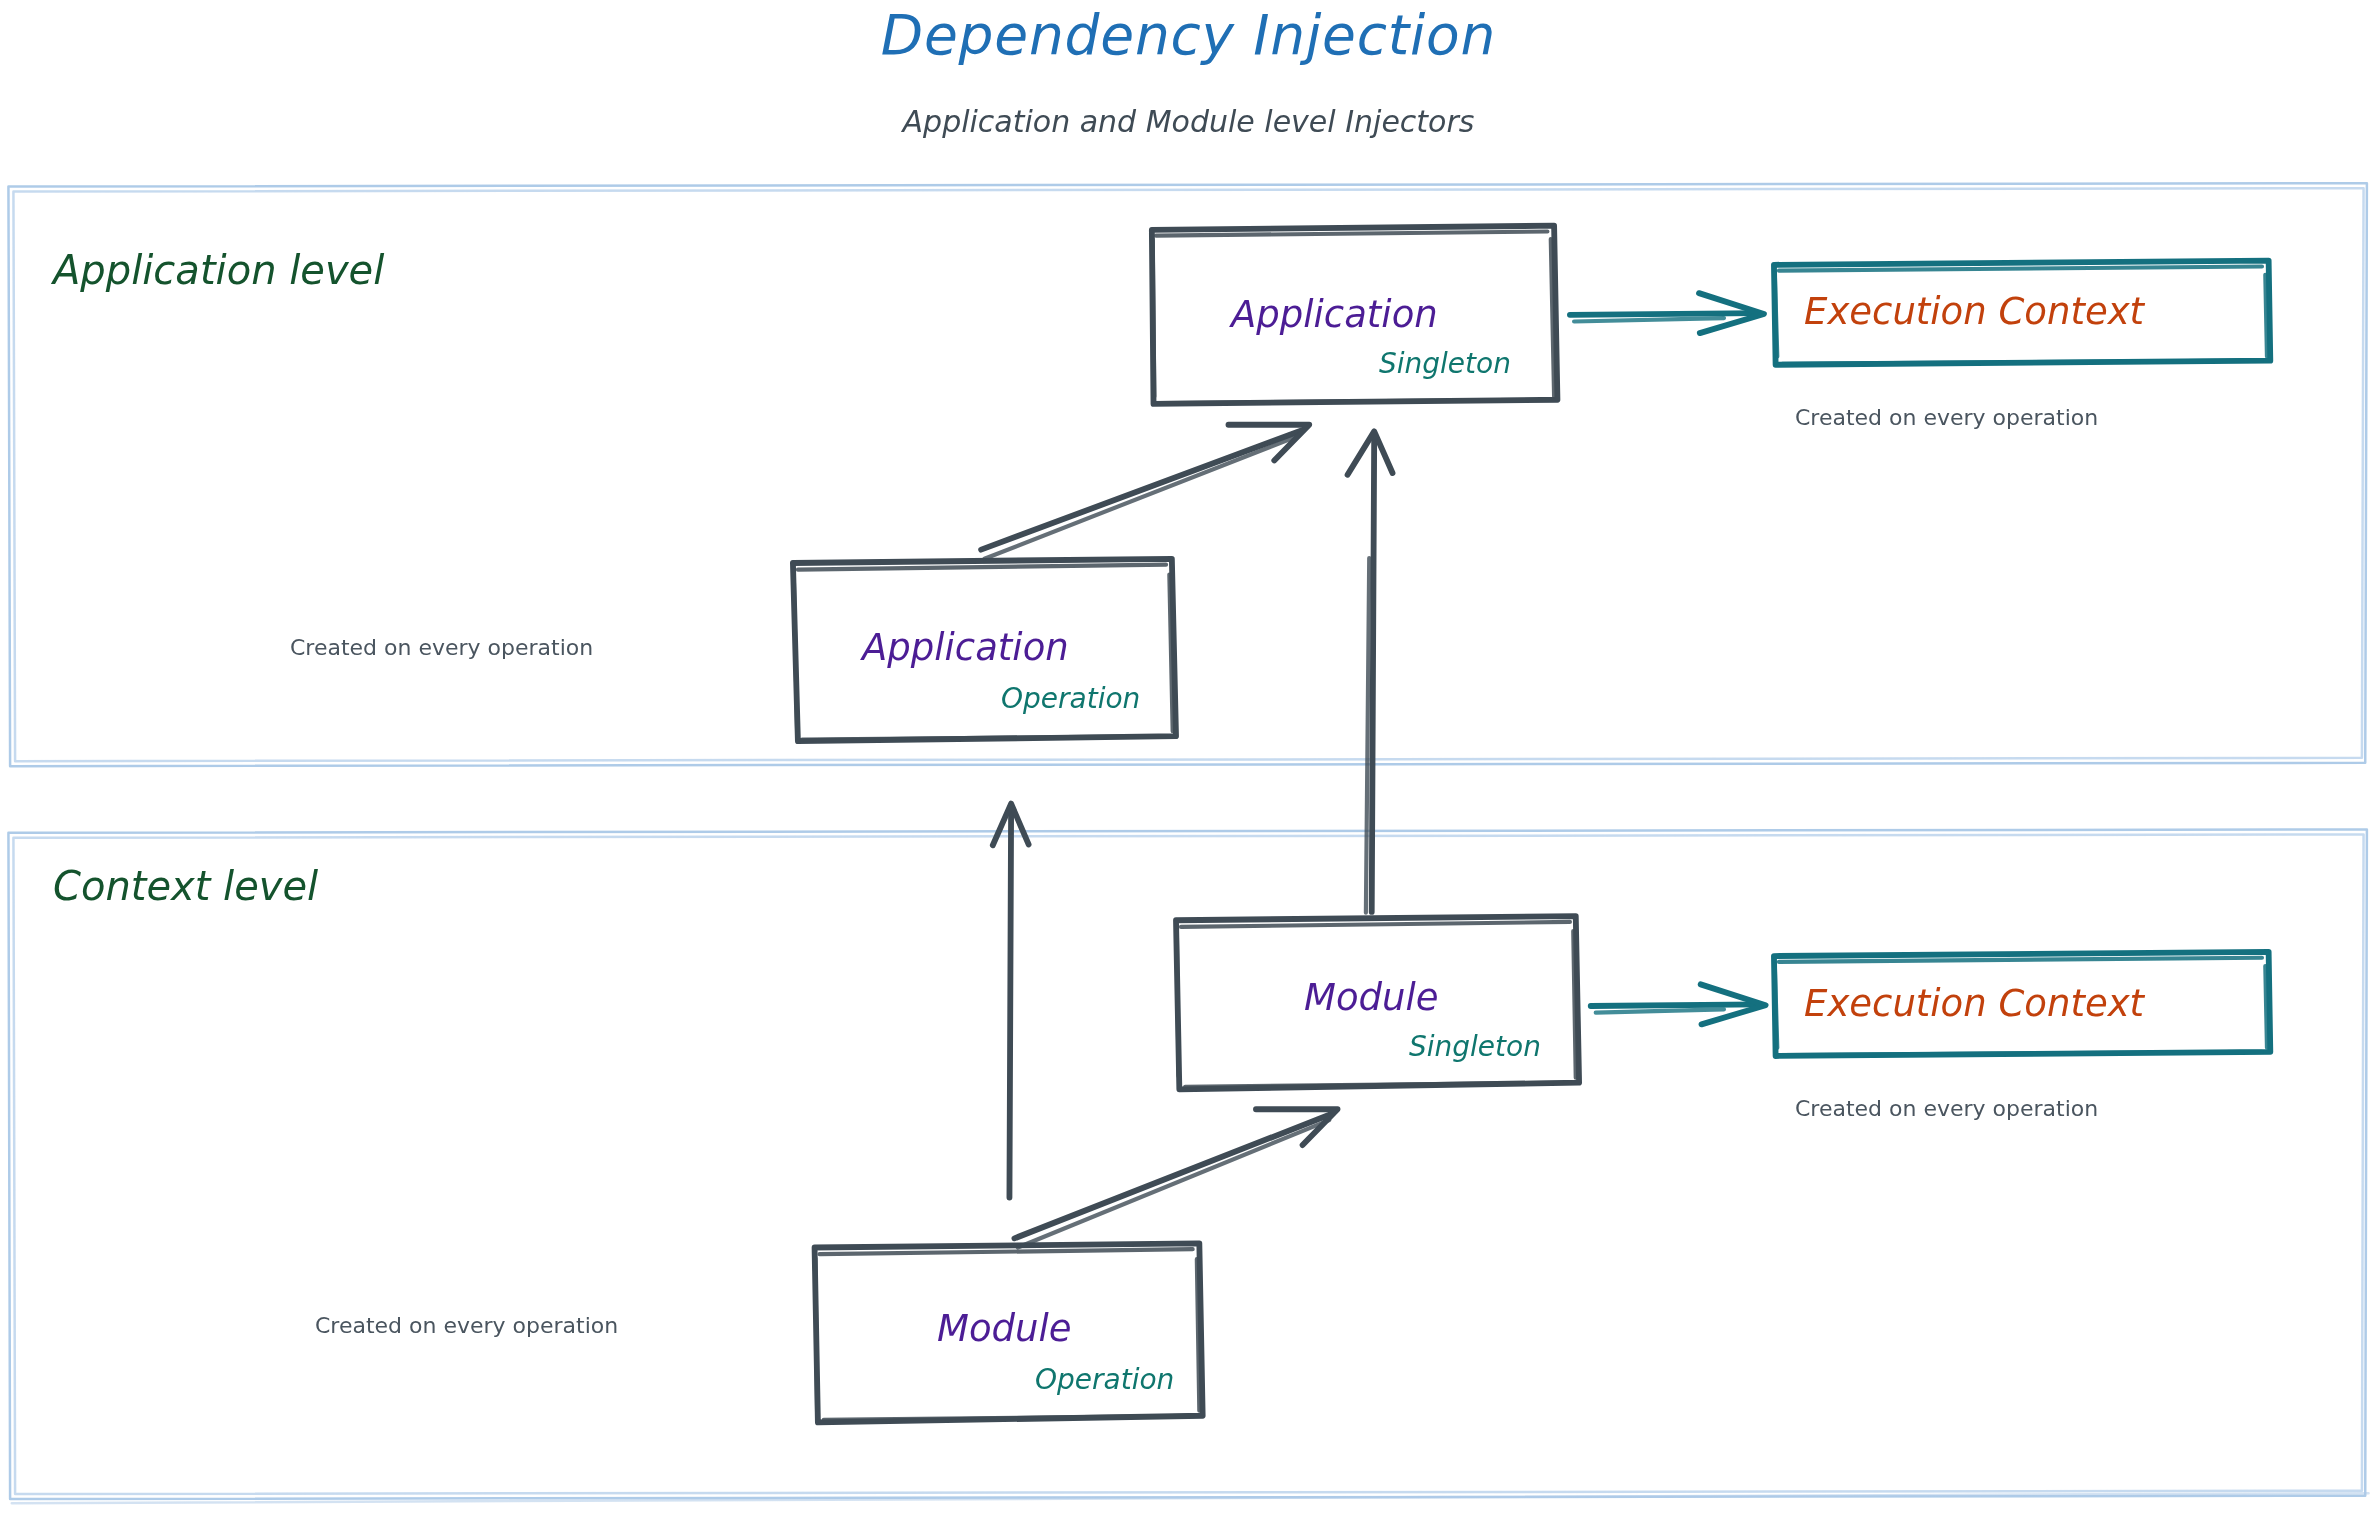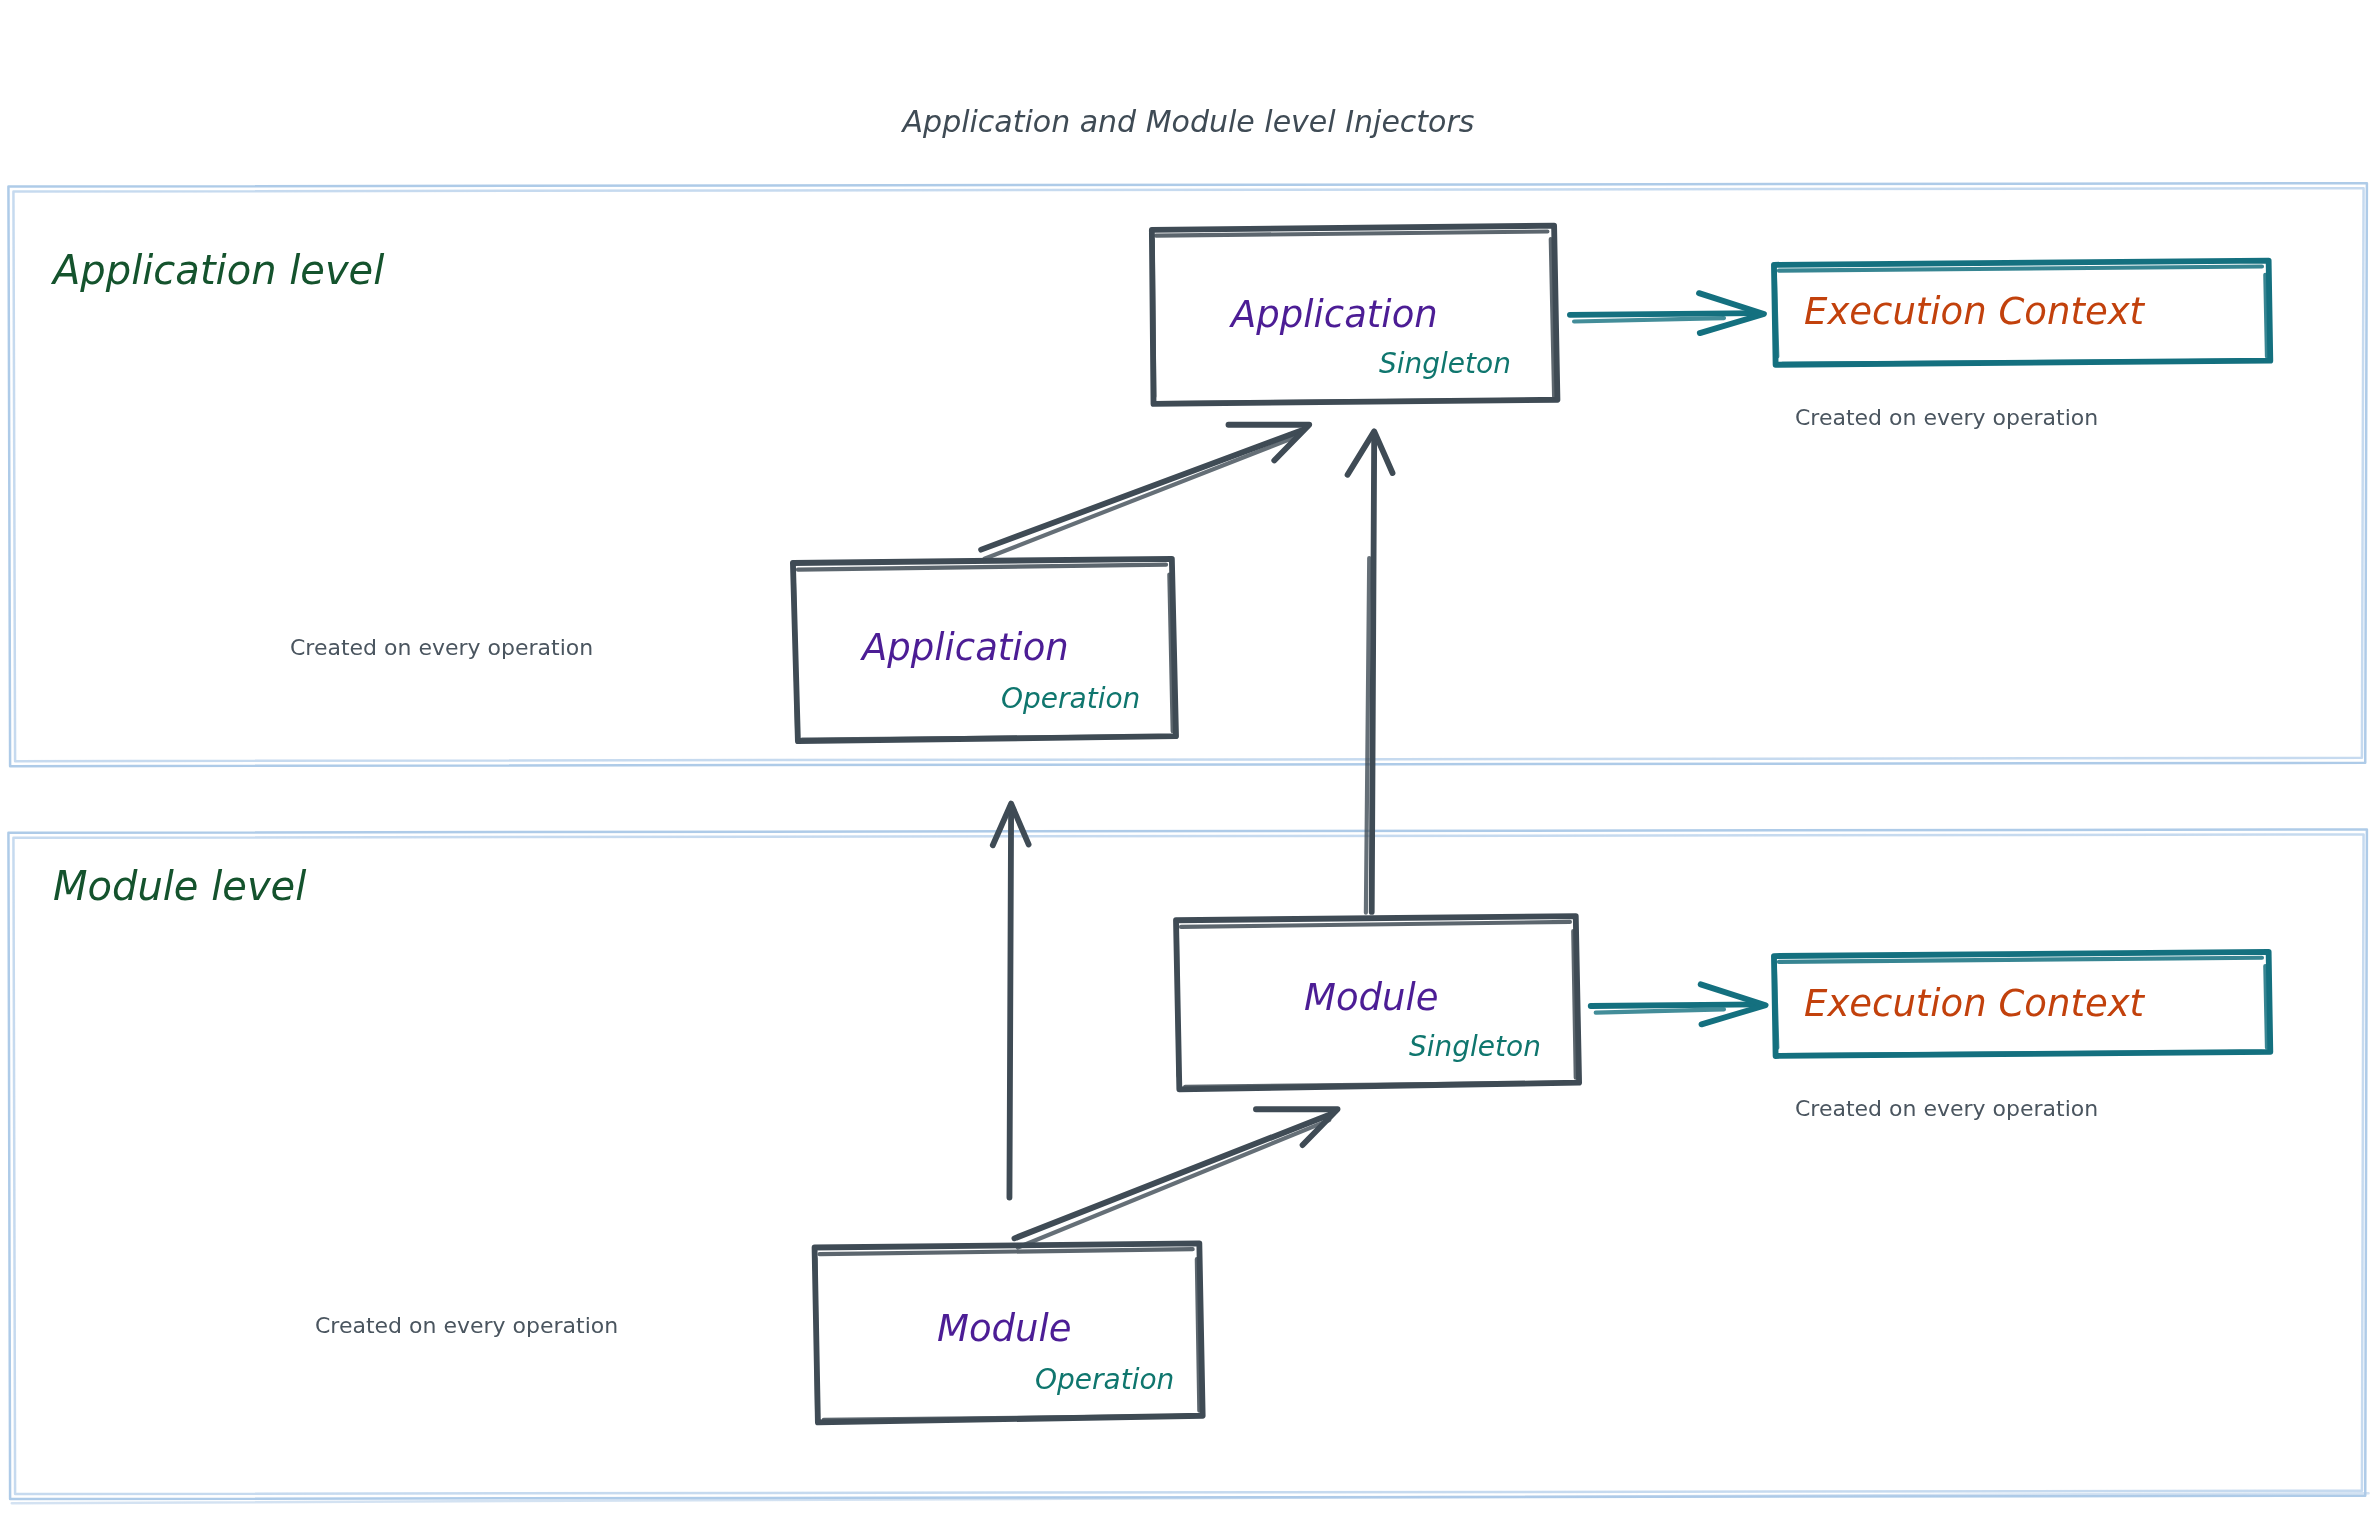--- a/index.html
+++ b/index.html
@@ -169,24 +169,25 @@
       <path class="arr2" d="M1222,1498 L1596,1345"></path>
       <path class="arr" d="M1508,1332 L1606,1332 L1564,1375"></path>
     </g>
 
     <g>
       <path class="arr" d="M1212,1438 L1214,968"></path>
       <path class="arr" d="M1192,1015 L1214,965 L1235,1014"></path>
     </g>
   </svg>
 
+  <div class="txt title">Dependency Injection</div>
   <div class="txt subtitle">Application and Module level Injectors</div>
 
   <div class="txt lane-label" style="left:53px; top:250px;">Application level</div>
-  <div class="txt lane-label" style="left:53px; top:866px;">Module level</div>
+  <div class="txt lane-label" style="left:53px; top:866px;">Context level</div>
 
   <div class="txt node-title" style="left:1231px; top:296px;">Application</div>
   <div class="txt node-scope" style="left:1379px; top:350px;">Singleton</div>
 
   <div class="txt node-title" style="left:862px; top:629px;">Application</div>
   <div class="txt node-scope" style="left:1001px; top:685px;">Operation</div>
 
   <div class="txt ec-title" style="left:1804px; top:293px;">Execution Context</div>
 
   <div class="txt node-title" style="left:1304px; top:979px;">Module</div>

